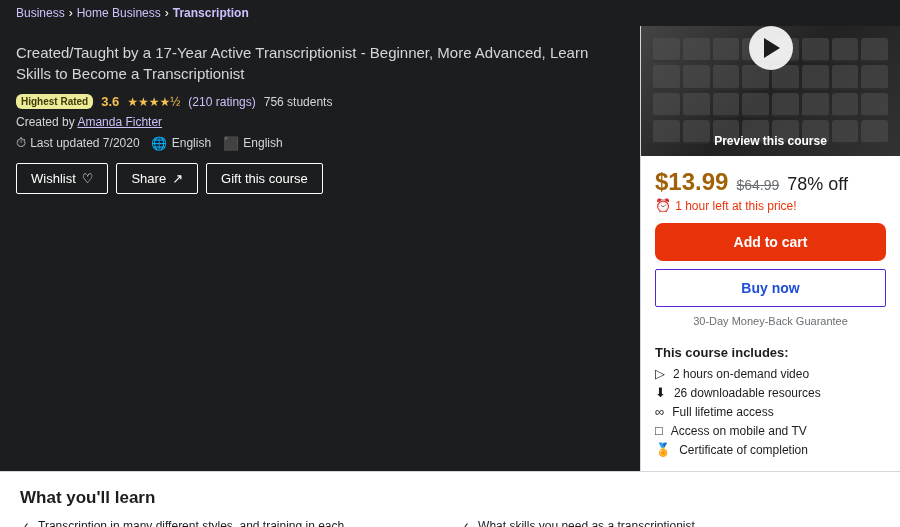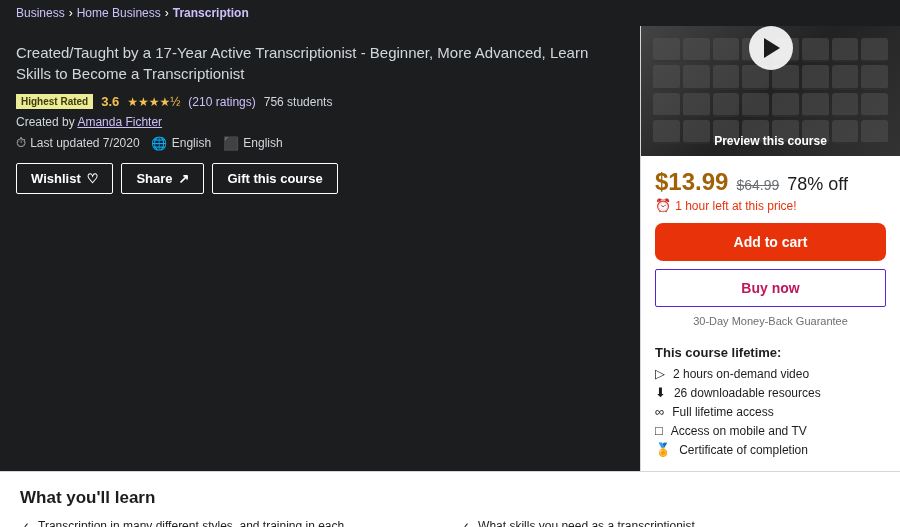--- a/index.html
+++ b/index.html
@@ -14,35 +14,35 @@
     
     .main-layout { display: flex; flex: 1; }
 
     
     .left-panel { background: #1c1d1f; color: #fff; padding: 16px 16px 16px 16px; flex: 1; min-width: 0; position: relative; }
 
     .course-title { font-size: 22px; font-weight: 700; color: #fff; line-height: 1.3; margin-bottom: 8px; }
     .course-subtitle { font-size: 15px; color: #d1d7dc; margin-bottom: 10px; line-height: 1.4; }
 
     .rating-row { display: flex; align-items: center; gap: 8px; margin-bottom: 6px; }
-    .badge-highest { background: #eceb98; color: #3d3c0a; font-size: 10px; font-weight: 700; padding: 2px 5px; border-radius: 0; }
+    .badge-highest { background: #eceb98; color: #3d3c0a; font-size: 10px; font-weight: 700; padding: 2px 5px; border-radius: 6px; }
     .rating-num { color: #f4c150; font-weight: 700; font-size: 13px; }
     .stars { color: #f4c150; font-size: 12px; }
     .rating-count { color: #cec0fc; font-size: 12px; }
     .students { color: #d1d7dc; font-size: 12px; }
 
     .created-by { font-size: 12px; color: #d1d7dc; margin-bottom: 6px; }
     .created-by a { color: #cec0fc; text-decoration: underline; }
 
     .meta-row { display: flex; align-items: center; gap: 12px; font-size: 12px; color: #d1d7dc; margin-bottom: 12px; }
     .meta-item { display: flex; align-items: center; gap: 4px; }
     .meta-icon { font-size: 13px; }
 
     .action-buttons { display: flex; gap: 8px; }
-    .btn-wishlist, .btn-share, .btn-gift { border: 1.5px solid #fff; background: transparent; color: #fff; padding: 7px 14px; font-size: 13px; font-weight: 700; cursor: pointer; border-radius: 2px; display: flex; align-items: center; gap: 6px; }
+    .btn-wishlist, .btn-share, .btn-gift { border: 1.5px solid #fff; background: transparent; color: #fff; padding: 7px 14px; font-size: 13px; font-weight: 400; cursor: pointer; border-radius: 2px; display: flex; align-items: center; gap: 6px; }
 
     
     .right-panel { width: 260px; min-width: 260px; background: #fff; border-left: 1px solid #d1d7dc; display: flex; flex-direction: column; }
 
     
     .video-preview { width: 100%; height: 130px; background: #2d2d2d; position: relative; display: flex; align-items: flex-start; justify-content: center; cursor: pointer; overflow: hidden; }
     .keyboard-bg { position: absolute; inset: 0; background: linear-gradient(135deg, #444 0%, #222 50%, #333 100%); }
     .keyboard-keys { position: absolute; inset: 0; display: grid; grid-template-columns: repeat(8, 1fr); grid-template-rows: repeat(4, 1fr); gap: 3px; padding: 12px; opacity: 0.5; }
     .key { background: #555; border-radius: 3px; border-bottom: 2px solid #333; }
     .play-btn { position: relative; z-index: 2; width: 44px; height: 44px; background: rgba(255,255,255,0.9); border-radius: 50%; display: flex; align-items: center; justify-content: center; }
@@ -53,21 +53,21 @@
     .pricing-area { padding: 12px 14px 8px; }
     .price-row { display: flex; align-items: baseline; gap: 8px; margin-bottom: 2px; }
     .price-current { font-size: 24px; font-weight: 700; color: #a16207; }
     .price-original { font-size: 14px; color: #6a6f73; text-decoration: line-through; }
     .price-discount { font-size: 18px; color: #1c1d1f; }
     .timer-row { color: #e8330a; font-size: 12px; display: flex; align-items: center; gap: 4px; margin-bottom: 10px; }
     .clock-icon { font-size: 13px; }
 
     
     .btn-add-cart { width: 100%; background: #e8330a; color: #fff; border: none; padding: 11px; font-size: 14px; font-weight: 700; cursor: pointer; border-radius: 8px; margin-bottom: 8px; }
-    .btn-buy-now { width: 100%; background: #fff; color: #be185d; border: 1.5px solid #5624d0; padding: 10px; font-size: 14px; font-weight: 700; cursor: pointer; border-radius: 2px; margin-bottom: 8px; }
+    .btn-buy-now { width: 100%; background: #fff; color: #1d4ed8; border: 1.5px solid #5624d0; padding: 10px; font-size: 14px; font-weight: 700; cursor: pointer; border-radius: 2px; margin-bottom: 8px; }
     .guarantee-text { text-align: center; font-size: 11px; color: #6a6f73; margin-bottom: 10px; }
 
     
     .course-includes { padding: 0 14px 10px; }
     .includes-title { font-size: 13px; font-weight: 700; color: #1c1d1f; margin-bottom: 6px; }
     .include-item { display: flex; align-items: center; gap: 8px; font-size: 12px; color: #1c1d1f; margin-bottom: 4px; }
     .include-icon { font-size: 13px; color: #1c1d1f; }
 
     
     .bottom-panel { background: #fff; border-top: 1px solid #d1d7dc; padding: 16px 20px; }
@@ -193,21 +193,21 @@
       <div class="timer-row">
         <span class="clock-icon">⏰</span>
         <span>1 hour left at this price!</span>
       </div>
       <button class="btn-add-cart">Add to cart</button>
       <button class="btn-buy-now">Buy now</button>
       <p class="guarantee-text">30-Day Money-Back Guarantee</p>
     </div>
 
     <div class="course-includes">
-      <p class="includes-title">This course lifetime:</p>
+      <p class="includes-title">This course includes:</p>
       <div id="includes-list">
           <div class="include-item">
             <span class="include-icon">▷</span>
             <span>2 hours on-demand video</span>
           </div>
           <div class="include-item">
             <span class="include-icon">⬇</span>
             <span>26 downloadable resources</span>
           </div>
           <div class="include-item">

